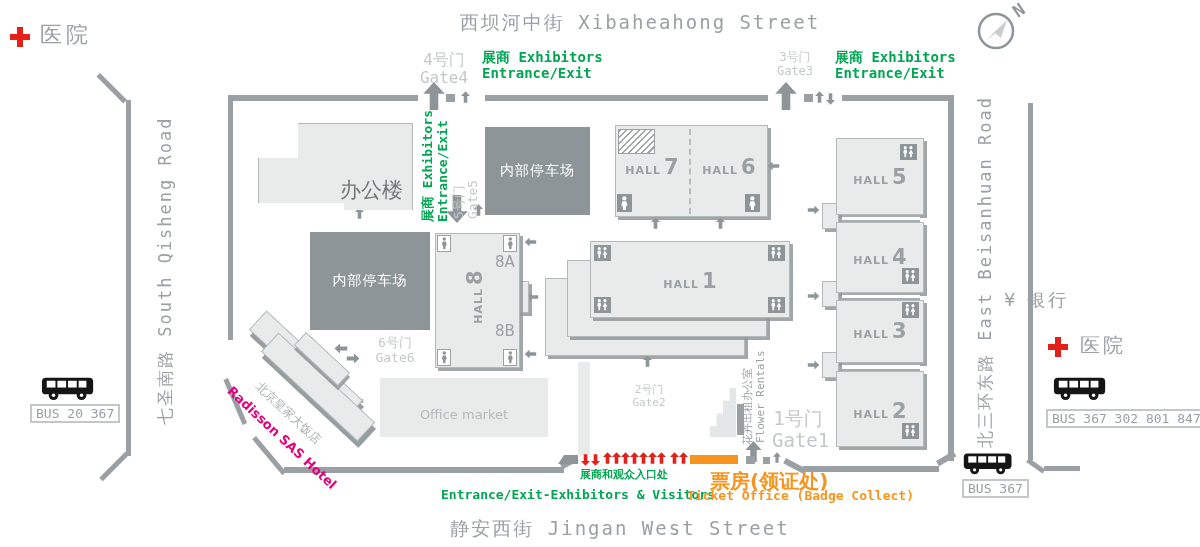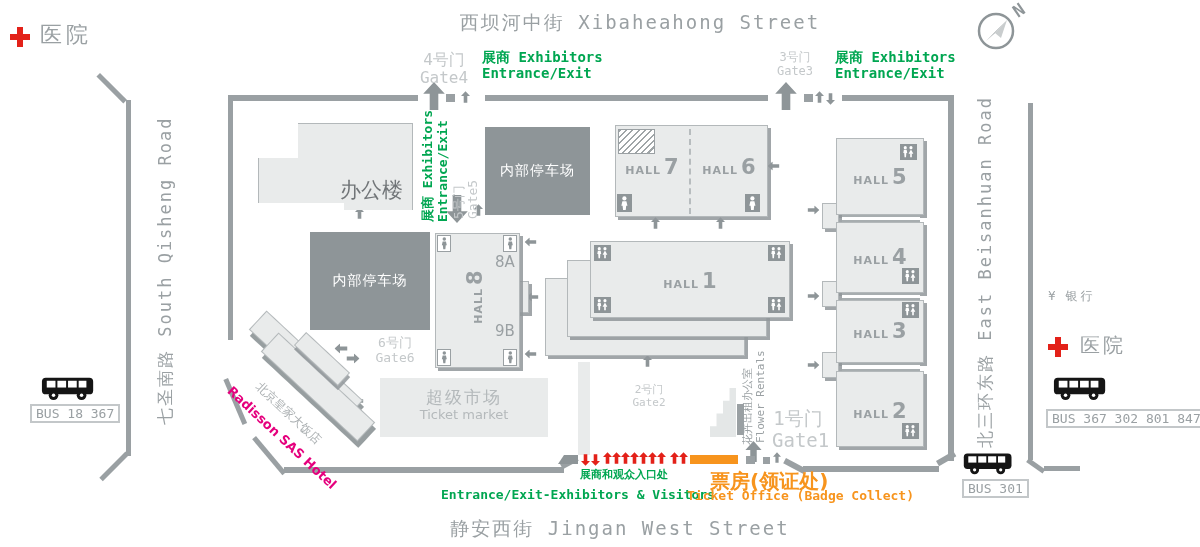--- a/index.html
+++ b/index.html
@@ -223,21 +223,21 @@
       </svg>
   </div>
 
   <div class="bldg" style="left:517px;top:281px;width:12px;height:32px"></div>
   <div class="bldg" style="left:435px;top:233px;width:85px;height:135px"></div>
   <div class="hl v" style="left:466px;top:332px;width:70px;transform-origin:0 0;transform:rotate(-90deg)">
     <span class="p">HALL</span>
       <span class="n">8</span>
   </div>
   <div class="txt gray" style="left:495px;top:254px;font-size:15px">8A</div>
-  <div class="txt gray" style="left:495px;top:323px;font-size:15px">9B</div>
+  <div class="txt gray" style="left:495px;top:323px;font-size:15px">8B</div>
   <div class="wc lt" style="left:437px;top:235px;width:14px;height:17px">
     <svg viewBox="0 0 10 14">
         <circle cx="5" cy="2.3" r="2"></circle>
         <path d="M3.1 5h3.8l1 4.3H6.7L6.2 14H3.8L3.3 9.3H2.1Z"></path>
       </svg>
   </div>
   <div class="wc lt" style="left:503px;top:235px;width:14px;height:17px">
     <svg viewBox="0 0 10 14">
         <circle cx="5" cy="2.3" r="2"></circle>
         <path d="M3.1 5h3.8l1 4.3H6.7L6.2 14H3.8L3.3 9.3H2.1Z"></path>
@@ -323,22 +323,21 @@
       </svg>
   </div>
 
   <div class="bldg" style="left:240px;top:352px;width:132px;height:26px;transform:rotate(43deg);filter:drop-shadow(5px 4px 0 rgba(140,147,150,.9))"></div>
   <div class="bldg" style="left:252px;top:374px;width:132px;height:26px;transform:rotate(43deg);filter:drop-shadow(5px 4px 0 rgba(140,147,150,.9))"></div>
   <div class="bldg" style="left:292px;top:350px;width:60px;height:18px;transform:rotate(43deg)"></div>
   <div class="txt" style="left:262px;top:380px;font-size:12px;color:#a9aeb0;transform:rotate(43deg);transform-origin:0 0">北京皇家大饭店</div>
   <div class="txt pink" style="left:234px;top:384px;font-size:13px;transform:rotate(43deg);transform-origin:0 0">Radisson SAS Hotel</div>
 
   <div class="flat" style="left:380px;top:378px;width:168px;height:59px"></div>
-  <div class="txt ctr" style="left:380px;top:388px;width:168px;font-size:17px;color:#b4b9bb;letter-spacing:2px">超级市场</div>
-  <div class="txt ctr" style="left:380px;top:408px;width:168px;font-size:13px;color:#b4b9bb">Ticket market</div>
+  <div class="txt ctr" style="left:380px;top:408px;width:168px;font-size:13px;color:#b4b9bb">Office market</div>
 
   <div class="flat" style="left:578px;top:362px;width:12px;height:93px"></div>
 
   <div class="flat" style="left:710px;top:388px;width:26px;height:49px;background:#e4e7e7;
               clip-path:polygon(0 100%,100% 100%,100% 0,75% 0,75% 26%,50% 26%,50% 52%,25% 52%,25% 78%,0 78%)"></div>
   <div class="dark" style="left:737px;top:404px;width:7px;height:31px;background:#9aa0a3"></div>
   <div class="txt v" style="left:742px;top:445px;font-size:11px;color:#9aa0a3">花卉出租办公室</div>
   <div class="txt v mono" style="left:755px;top:443px;font-size:11px;color:#9aa0a3">Flower Rentals</div>
 
   <div class="txt mono lgray ctr" style="left:416px;top:51px;width:56px;font-size:16px">
@@ -413,36 +412,36 @@
   <svg class="ar" style="left:679px;top:452px;width:9px;height:12px" viewBox="0 0 20 26">
       <path d="M10 0 20 11 14 11 14 26 6 26 6 11 0 11Z" fill="#e32119"></path>
     </svg>
   <div class="abs" style="left:690px;top:455px;width:48px;height:9px;background:#f7941d"></div>
   <div class="sq" style="left:746px;top:456px;width:9px;height:8px"></div>
   <div class="sq" style="left:763px;top:457px;width:7px;height:7px"></div>
 
   <div class="cross" style="left:10px;top:27px;width:20px;height:20px"></div>
   <div class="txt gray" style="left:40px;top:22px;font-size:22px;letter-spacing:4px">医院</div>
 
-  <div class="txt gray" style="left:1048px;top:290px;font-size:12px;letter-spacing:3px">¥ 银行</div>
+  <div class="txt gray" style="left:1004px;top:290px;font-size:18px;letter-spacing:3px">¥ 银行</div>
   <div class="cross" style="left:1048px;top:337px;width:20px;height:20px"></div>
   <div class="txt gray" style="left:1080px;top:334px;font-size:20px;letter-spacing:3px">医院</div>
 
   <svg class="ar" style="left:40px;top:374px;width:58px;height:29px" viewBox="0 0 60 30">
     <rect x="2" y="4" width="53" height="17" rx="4" fill="#151515"></rect>
     <rect x="7" y="7" width="9" height="7" fill="#fff"></rect>
       <rect x="18" y="7" width="9" height="7" fill="#fff"></rect>
     <rect x="29" y="7" width="9" height="7" fill="#fff"></rect>
       <rect x="40" y="7" width="8" height="7" fill="#fff"></rect>
     <circle cx="14" cy="22" r="5" fill="#151515"></circle>
       <circle cx="14" cy="22" r="1.8" fill="#fff"></circle>
     <circle cx="43" cy="22" r="5" fill="#151515"></circle>
       <circle cx="43" cy="22" r="1.8" fill="#fff"></circle>
   </svg>
-  <div class="busbox" style="left:30px;top:404px">BUS 18 367</div>
+  <div class="busbox" style="left:30px;top:404px">BUS 20 367</div>
 
   <svg class="ar" style="left:1052px;top:374px;width:58px;height:29px" viewBox="0 0 60 30">
     <rect x="2" y="4" width="53" height="17" rx="4" fill="#151515"></rect>
     <rect x="7" y="7" width="9" height="7" fill="#fff"></rect>
       <rect x="18" y="7" width="9" height="7" fill="#fff"></rect>
     <rect x="29" y="7" width="9" height="7" fill="#fff"></rect>
       <rect x="40" y="7" width="8" height="7" fill="#fff"></rect>
     <circle cx="14" cy="22" r="5" fill="#151515"></circle>
       <circle cx="14" cy="22" r="1.8" fill="#fff"></circle>
     <circle cx="43" cy="22" r="5" fill="#151515"></circle>
@@ -454,21 +453,21 @@
     <rect x="2" y="4" width="53" height="17" rx="4" fill="#151515"></rect>
     <rect x="7" y="7" width="9" height="7" fill="#fff"></rect>
       <rect x="18" y="7" width="9" height="7" fill="#fff"></rect>
     <rect x="29" y="7" width="9" height="7" fill="#fff"></rect>
       <rect x="40" y="7" width="8" height="7" fill="#fff"></rect>
     <circle cx="14" cy="22" r="5" fill="#151515"></circle>
       <circle cx="14" cy="22" r="1.8" fill="#fff"></circle>
     <circle cx="43" cy="22" r="5" fill="#151515"></circle>
       <circle cx="43" cy="22" r="1.8" fill="#fff"></circle>
   </svg>
-  <div class="busbox" style="left:962px;top:479px">BUS 301</div>
+  <div class="busbox" style="left:962px;top:479px">BUS 367</div>
 
   <svg class="ar" style="left:975px;top:10px;width:42px;height:42px" viewBox="0 0 42 42">
     <circle cx="21" cy="21" r="17" fill="none" stroke="#8e9598" stroke-width="2.5"></circle>
     <path d="M32 10 L11 31 L20 23 Z" fill="#8e9598"></path>
     <path d="M32 10 L20 23 L26 28 Z" fill="#c9cdce"></path>
   </svg>
   <div class="txt mono" style="left:1014px;top:1px;font-size:17px;font-weight:bold;color:#8e9598;transform:rotate(-35deg)">N</div>
 
 </div>
 

